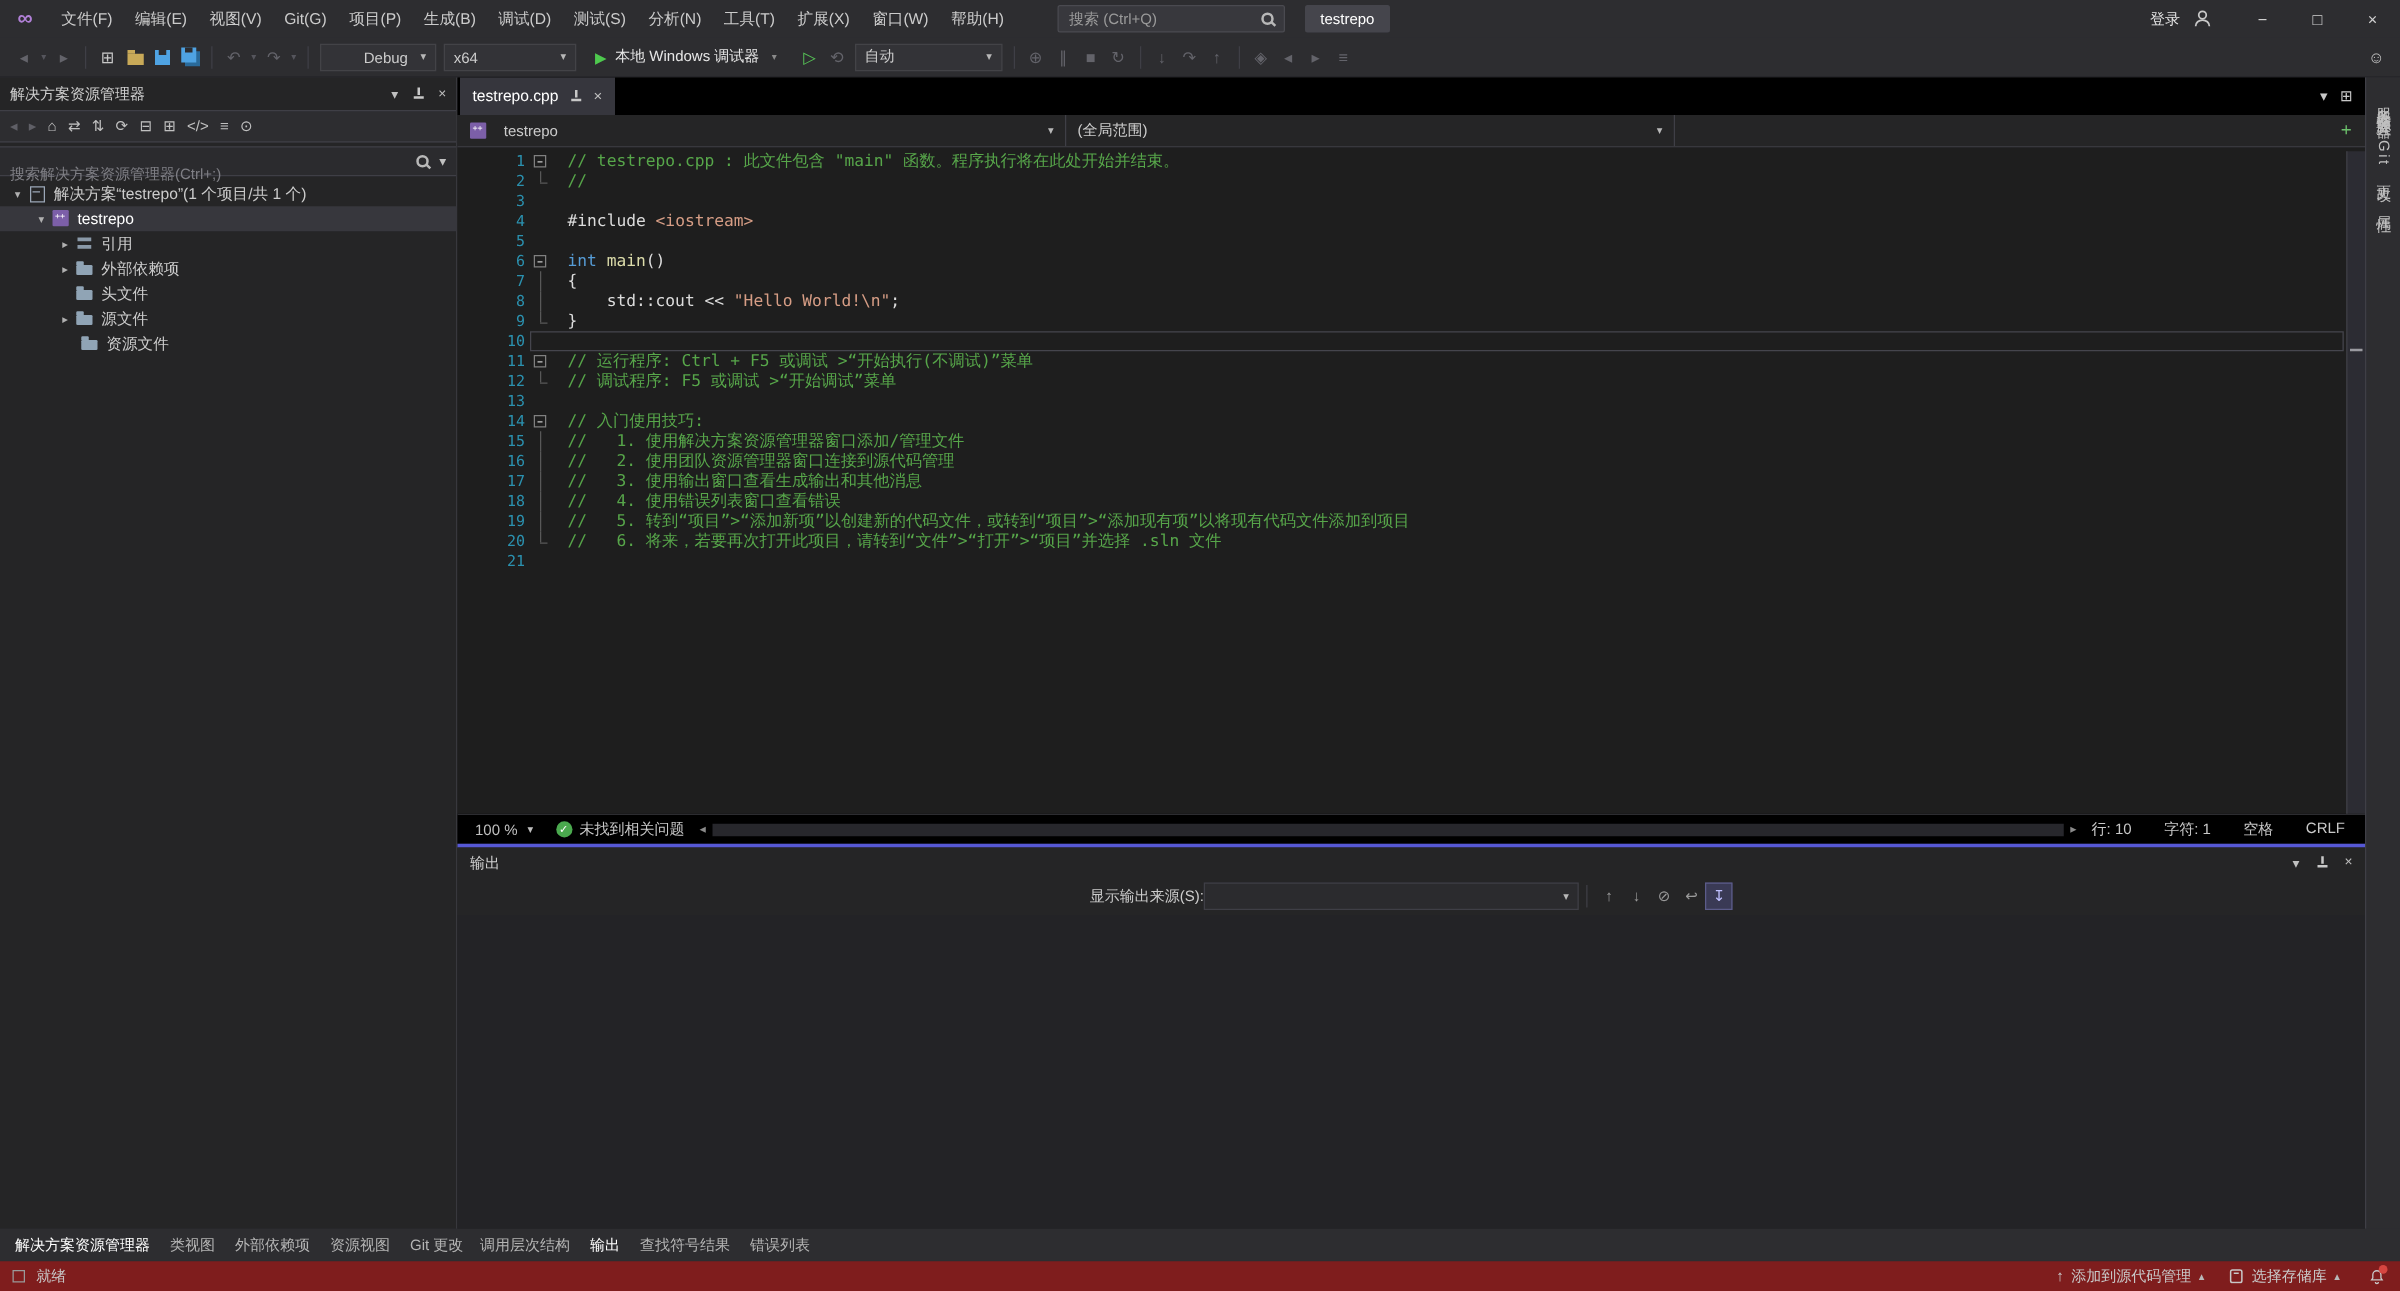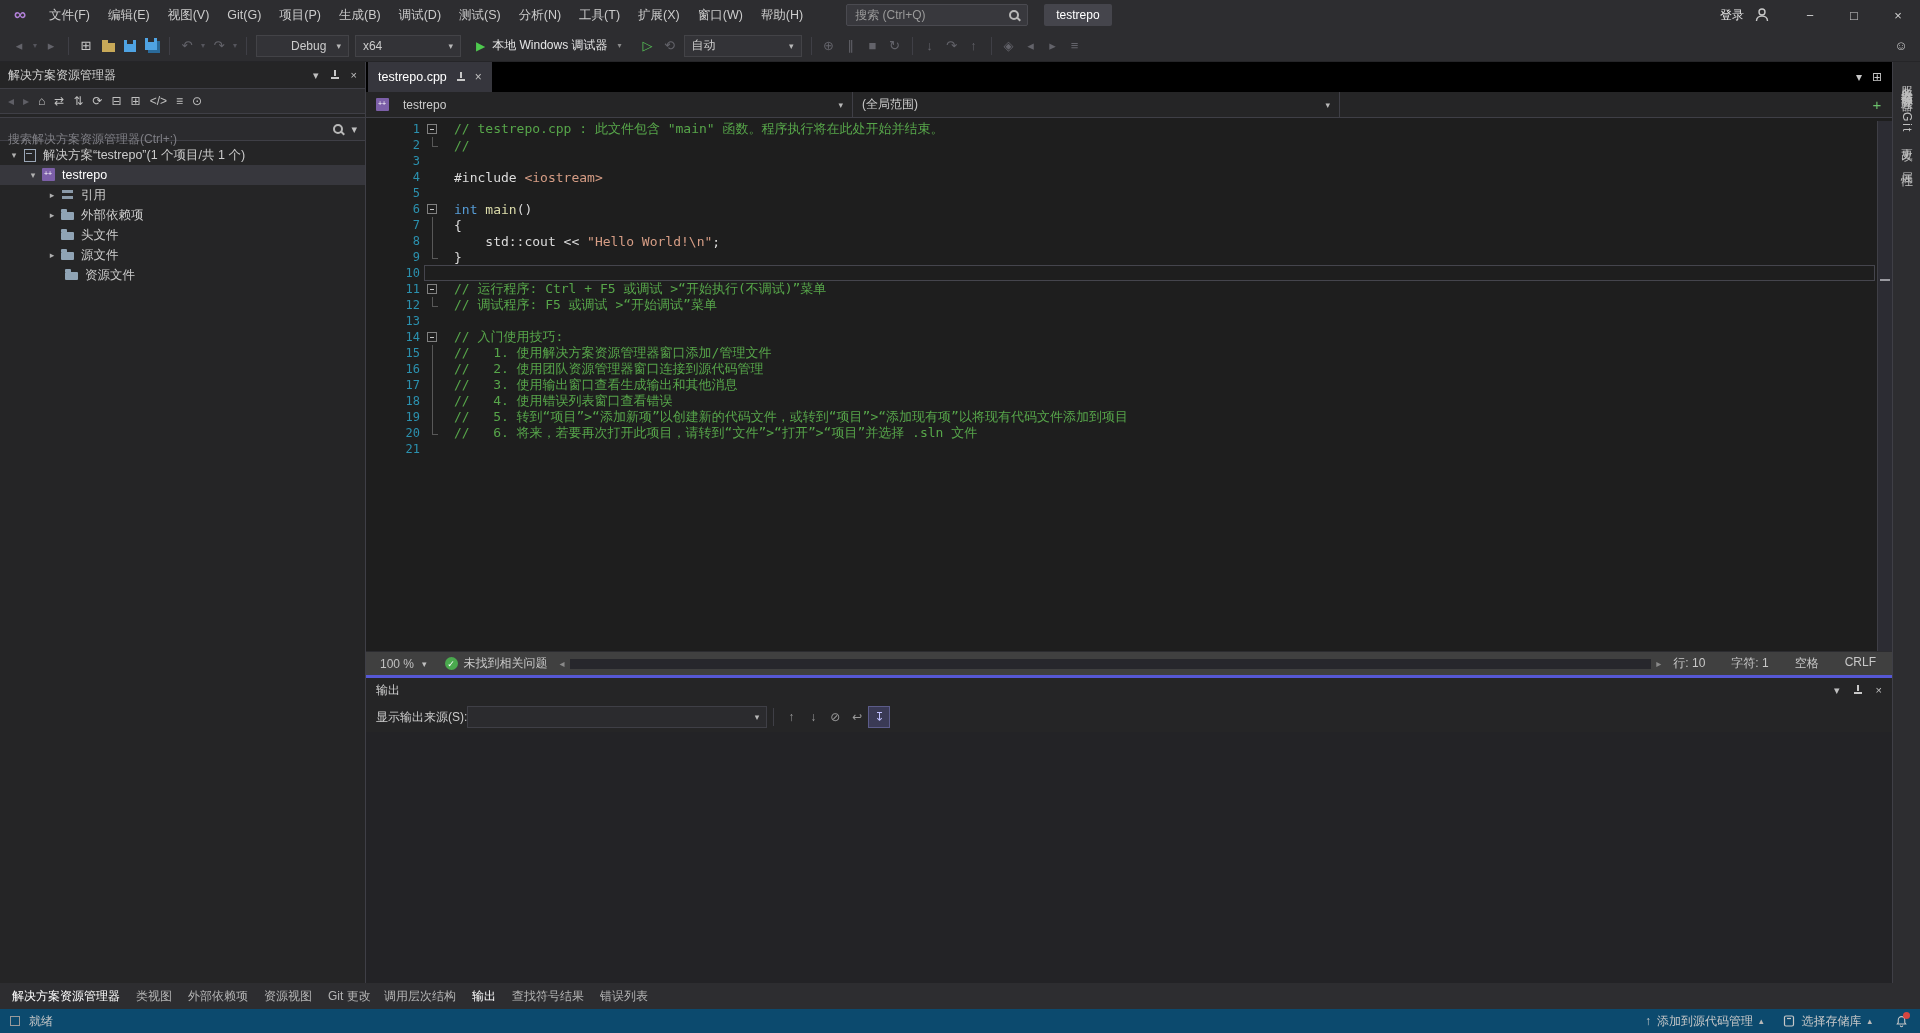--- a/index.html
+++ b/index.html
@@ -119,40 +119,40 @@
   .fm.f-end::after { content:""; position:absolute; left:12px; top:9px; width:6px; height:1px; background:#585858; }
   .ct { flex:1; height:100%; display:flex; align-items:center; padding-left:8px; white-space:pre; }
   .ct span { white-space:pre; }
   .tk-cm { color:#57a64a; } .tk-pl { color:#dcdcdc; } .tk-kw { color:#569cd6; }
   .tk-fn { color:#dcdcaa; } .tk-str { color:#d69d85; }
   .code-line.current::after { content:""; position:absolute; left:58px; right:2px; top:0; bottom:0;
                               border:1px solid #45454d; pointer-events:none; }
   .v-scroll { width:15px; flex:none; background:#2c2c33; border-left:1px solid #3f3f46; position:relative; }
   .caret-mark { position:absolute; top:158px; left:2px; right:2px; height:2px; background:#9a9aa0; }
 
-  .editor-status { height:24px; flex:none; display:flex; align-items:center; background:#404040;
+  .editor-status { height:24px; flex:none; display:flex; align-items:center; background:#000000;
                    border-top:1px solid #2c2c30; padding-left:6px; }
   .zoom-dd { display:flex; align-items:center; gap:8px; padding:0 8px; color:#c0c0c0; font-size:12px; }
   .zoom-dd .ddc { font-size:9px; }
   .health { display:flex; align-items:center; gap:6px; color:#c8c8c8; font-size:12px; margin-left:10px; }
   .okball { width:13px; height:13px; border-radius:50%; background:#4aa94e; color:#ffffff; font-size:9px;
             display:flex; align-items:center; justify-content:center; }
   .hscroll { flex:1; display:flex; align-items:center; margin:0 12px; color:#8a8a8a; font-size:10px; }
   .htrack { flex:1; height:10px; background:#27272c; margin:0 5px; }
   .e-statuses { display:flex; gap:26px; color:#c8c8c8; font-size:12px; padding-right:16px; }
 
   .splitter { height:3px; flex:none; background:#5658d5; }
 
   
   .output { height:305px; flex:none; display:flex; flex-direction:column; background:#252526; }
   .out-header { height:24px; flex:none; display:flex; align-items:center; padding:0 10px; gap:12px;
                 color:#d0d0d0; font-size:12px; }
   .out-header .ttl { flex:1; }
   .out-controls { height:30px; flex:none; display:flex; align-items:center; padding:0 10px; gap:0;
-                  color:#cccccc; font-size:12px; }
+                  color:#cccccc; font-size:12px;justify-content:center; }
   .out-combo { width:300px; height:22px; background:#2b2b2e; border:1px solid #3f3f46; display:flex;
                align-items:center; padding:0 7px; }
   .out-combo .ddc { margin-left:auto; font-size:9px; color:#b8b8b8; }
   .oicon { width:22px; height:22px; display:flex; align-items:center; justify-content:center;
            color:#9a9a9a; font-size:12px; }
   .oicon.toggled { background:#3a3a55; border:1px solid #5c5c8a; color:#c0c0ff; }
   .out-content { flex:1; background:#232326; }
 
   
   .right-strip { width:28px; flex:none; background:#2d2d30; border-left:1px solid #3f3f46;
@@ -160,21 +160,21 @@
   .vtab { writing-mode:vertical-rl; font-size:12px; color:#c0c0c0; letter-spacing:2px; white-space:nowrap; }
 
   
   .panel-tabs { height:26px; flex:none; background:#2d2d30; display:flex; align-items:center; }
   .pt-left { width:366px; flex:none; display:flex; padding-left:4px; }
   .pt-right { display:flex; padding-left:10px; }
   .ptab { padding:5px 8px; font-size:12px; color:#b5b5b5; white-space:nowrap; }
   .ptab.active { color:#ffffff; }
 
   
-  .statusbar { height:24px; flex:none; background:#0c4a6e; display:flex; align-items:center;
+  .statusbar { height:24px; flex:none; background:#7f1d1d; display:flex; align-items:center;
                padding:0 10px; gap:9px; color:#c8c8c8; font-size:12px; }
   .sb-square { width:10px; height:10px; border:1px solid #9a9a9a; flex:none; }
   .st-right { margin-left:auto; display:flex; align-items:center; gap:20px; }
   .st-item { display:flex; align-items:center; gap:6px; }
   .st-item .ddc { font-size:9px; color:#b8b8b8; }
   .bellwrap { position:relative; width:18px; height:18px; display:flex; align-items:center; justify-content:center; }
   .badge { position:absolute; top:0; right:0; width:7px; height:7px; border-radius:50%; background:#d64540; }
   svg { display:block; }
 </style>
 </head>

